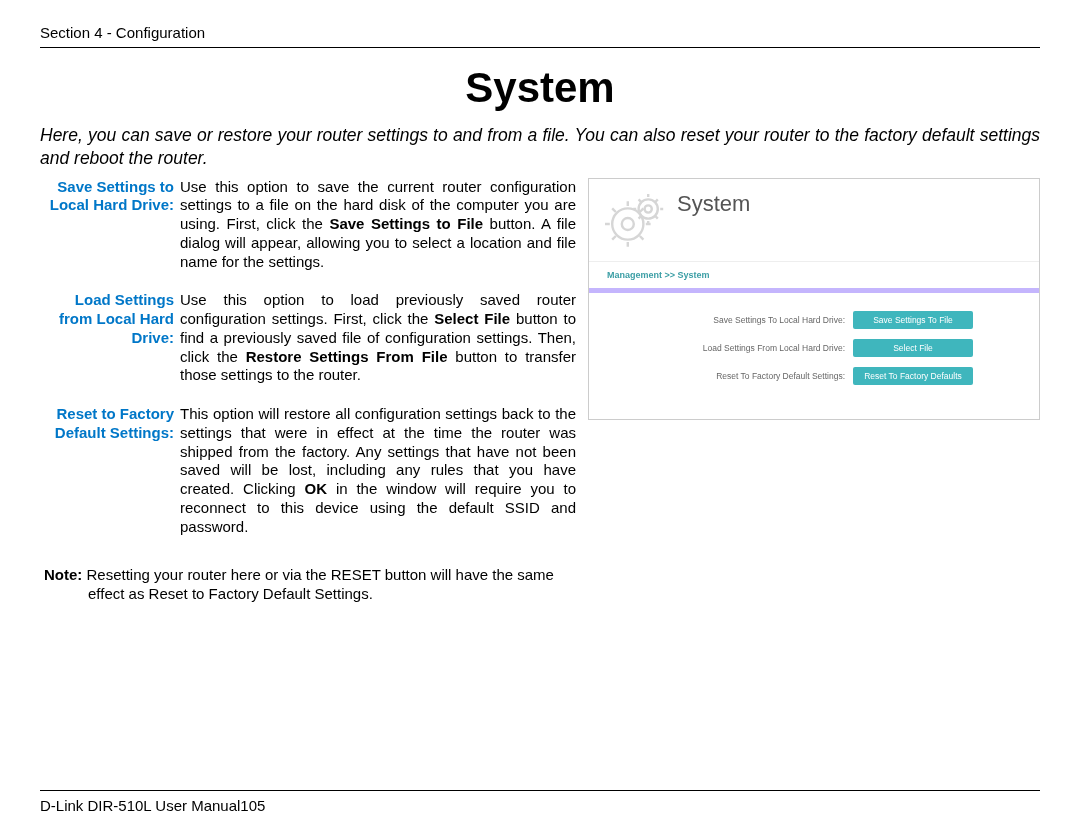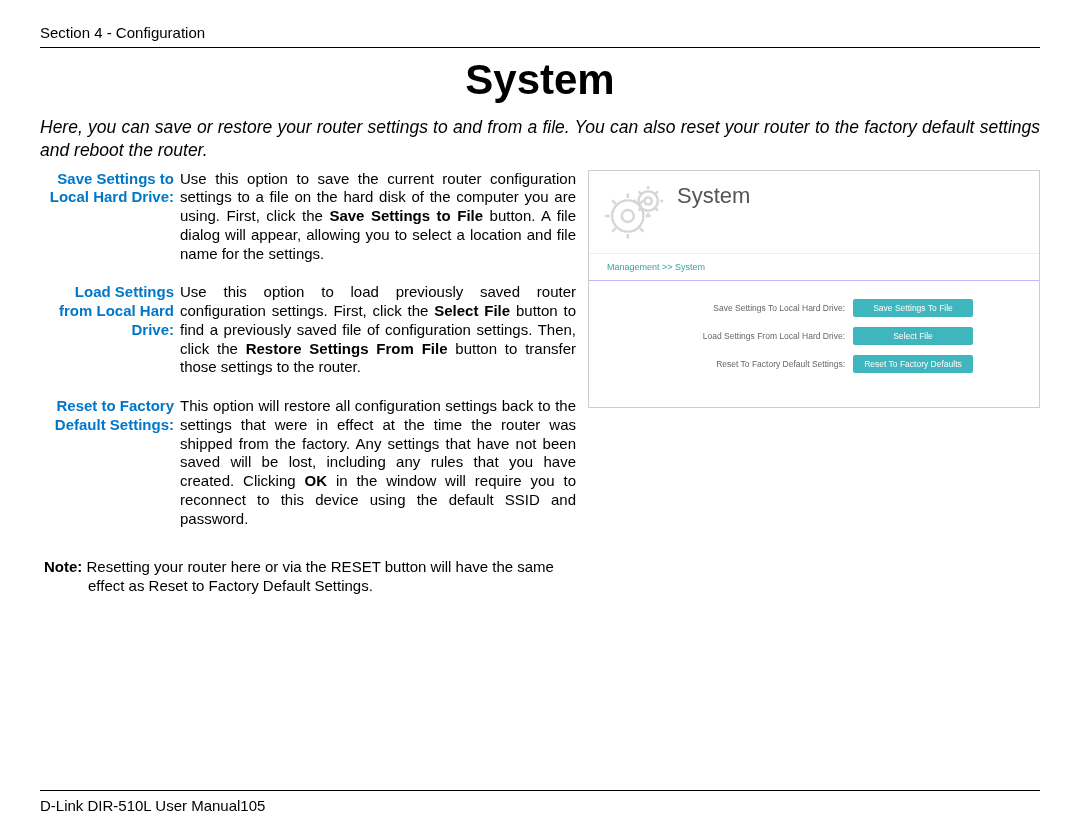--- a/index.html
+++ b/index.html
@@ -9,21 +9,21 @@
     color: #000;
     width: 1080px;
     height: 834px;
     position: relative;
     padding: 24px 40px 20px 40px;
   }
   .header-line {
     font-size: 15px;
     padding-bottom: 6px;
     border-bottom: 1px solid #000;
-    margin-bottom: 8px;
+    margin-bottom: 16px;
   }
   h1.title {
     font-size: 42px;
     font-weight: 700;
     text-align: center;
     margin-bottom: 12px;
   }
   .intro {
     font-size: 17.5px;
     line-height: 1.3;
@@ -91,21 +91,22 @@
   }
   .panel-sub {
     font-size: 8.5px;
     color: #3b9ea5;
     line-height: 1.3;
   }
   .breadcrumb {
     padding: 8px 18px;
     font-size: 9px;
     color: #3b9ea5;
-    border-bottom: 1px solid #c4b5fd;
+    border-bottom: 5px solid #c4b5fd;
+    font-weight: bold;
   }
   .panel-body {
     padding: 18px 0 24px 0;
   }
   .panel-row {
     display: flex;
     align-items: center;
     justify-content: center;
     gap: 8px;
     margin-bottom: 10px;

